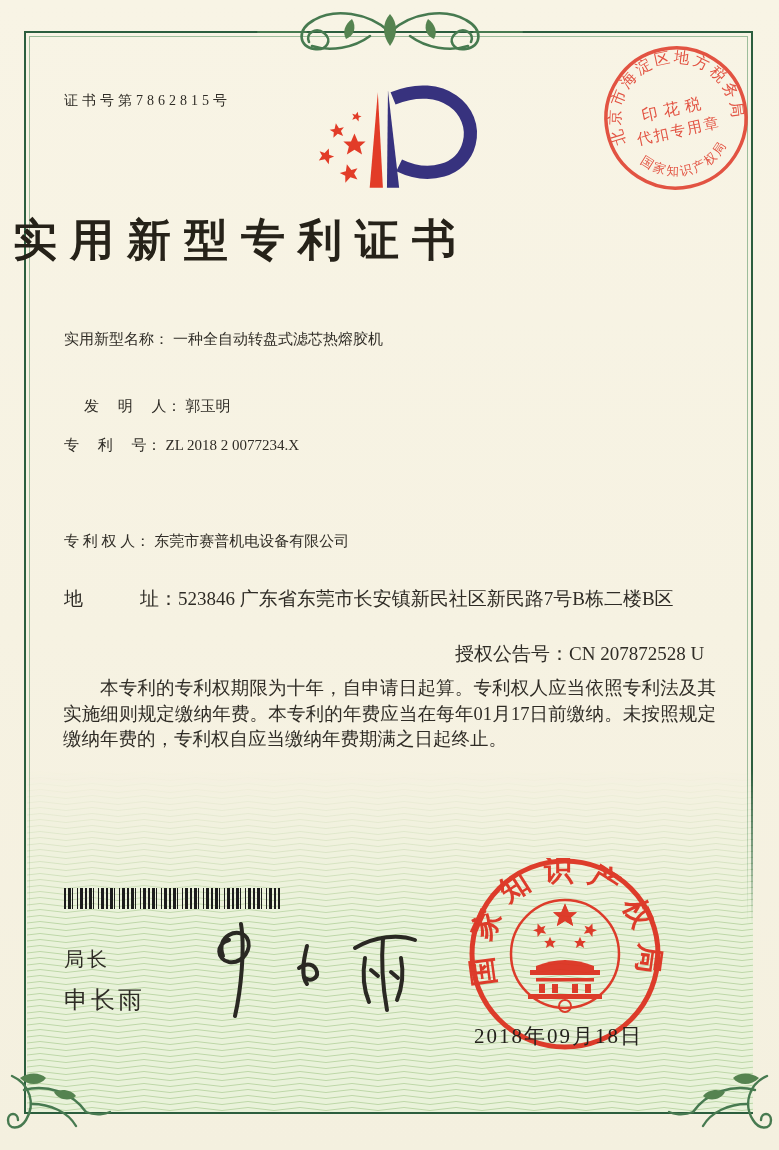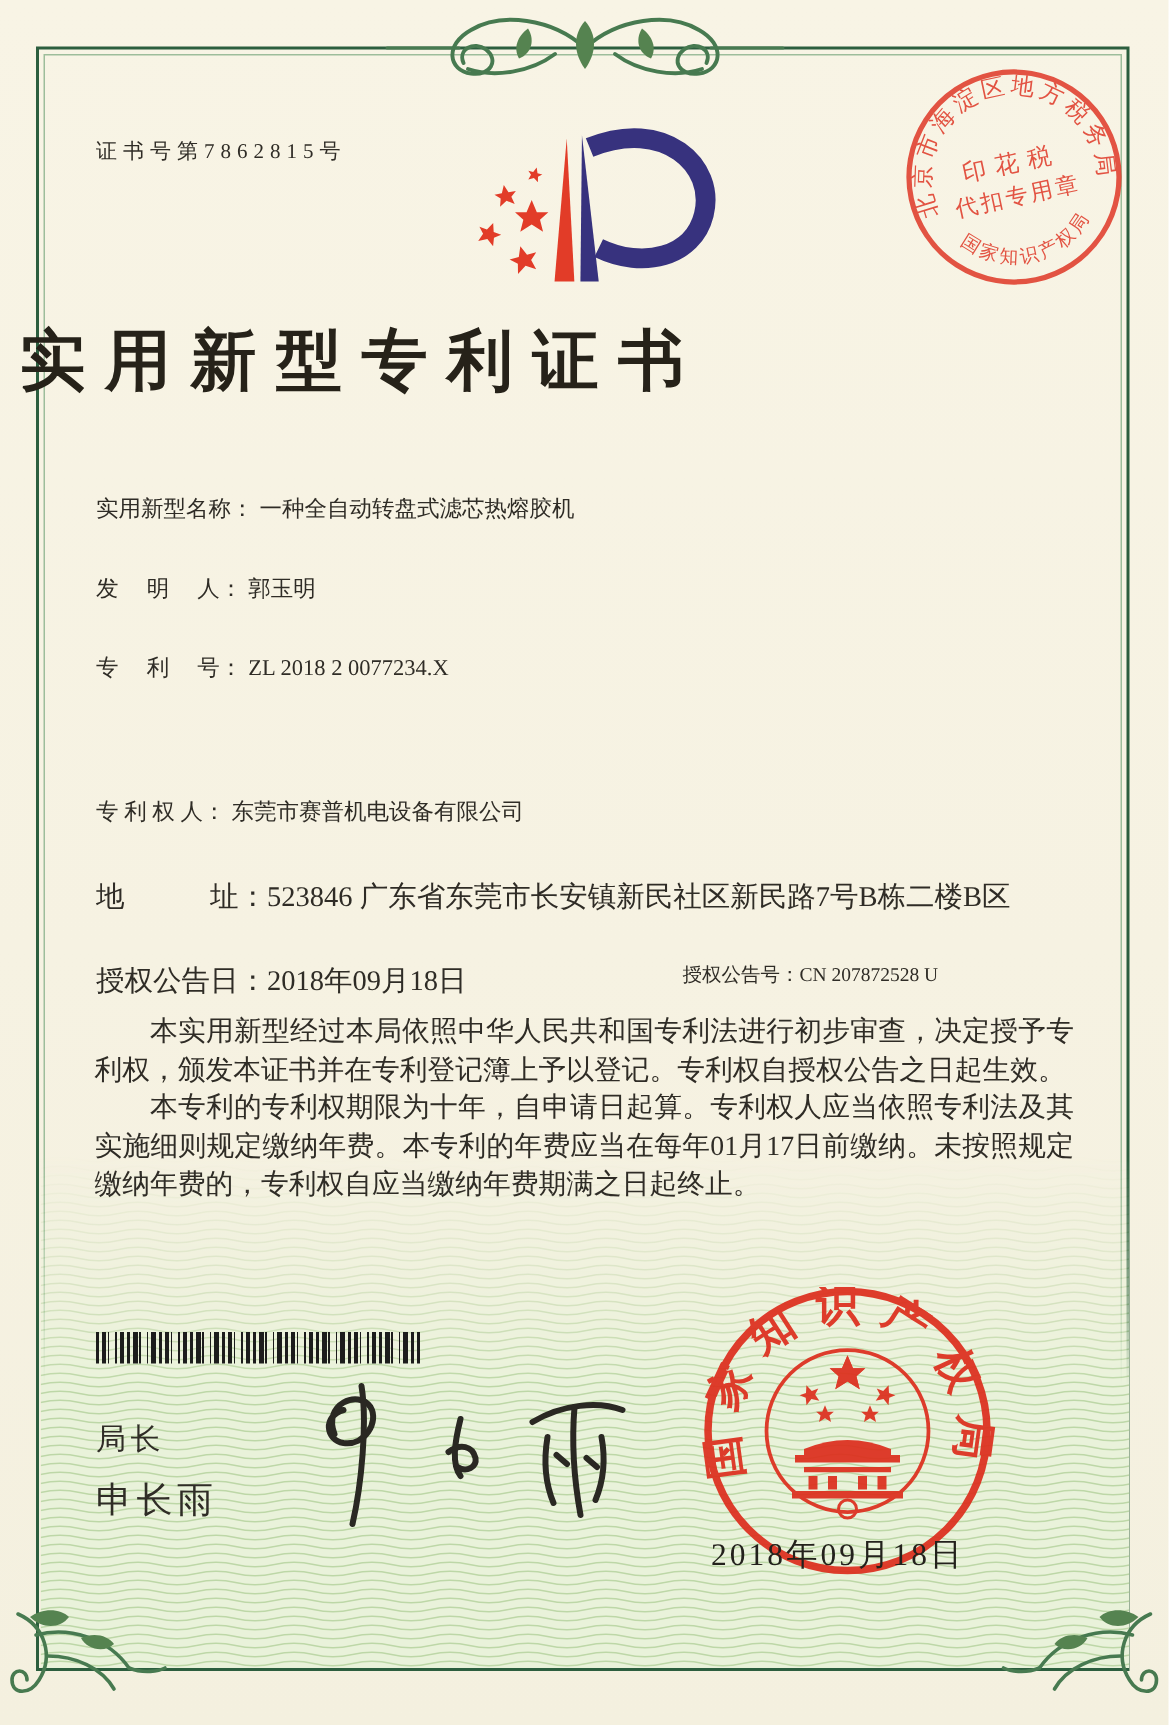--- a/index.html
+++ b/index.html
@@ -17,21 +17,21 @@
   .cert-no{position:absolute;left:64px;top:92px;font-size:14px;letter-spacing:4px;}
   .logo{position:absolute;left:285px;top:76px;}
   .tax-stamp{position:absolute;left:598px;top:40px;transform:rotate(-12deg);opacity:.9;}
   .title{position:absolute;top:211px;left:0;width:100%;
     font-size:44px;font-weight:600;letter-spacing:13px;text-indent:13px;color:#262219;}
   .row{position:absolute;left:64px;font-size:15px;white-space:nowrap;}
   .row .lbl{margin-right:4px;}
   .addr{position:absolute;left:64px;top:585px;width:655px;font-size:19px;line-height:28px;
     white-space:normal;padding-left:30px;text-indent:-30px;}
   .grant-left{position:absolute;left:64px;top:641px;font-size:19px;white-space:nowrap;}
-  .grant-right{position:absolute;left:455px;top:641px;font-size:13px;white-space:nowrap;}
+  .grant-right{position:absolute;left:455px;top:641px;font-size:19px;white-space:nowrap;}
   .paras{position:absolute;left:63px;top:676px;width:653px;}
   .paras p{margin:0;text-indent:2em;font-size:18.5px;line-height:25.5px;text-align:justify;color:#2f2c26;}
   .barcode{position:absolute;left:64px;top:888px;width:216px;height:21px;
     background:repeating-linear-gradient(90deg,
       #1c1c1c 0 2px,transparent 2px 4px,#1c1c1c 4px 7px,transparent 7px 8px,
       #1c1c1c 8px 9px,transparent 9px 13px,#1c1c1c 13px 14px,transparent 14px 16px,
       #1c1c1c 16px 19px,transparent 19px 21px);}
   .signer-title{position:absolute;left:64px;top:946px;font-size:20px;letter-spacing:3px;}
   .signer-name{position:absolute;left:64px;top:984px;font-size:24px;letter-spacing:3px;}
   .signature{position:absolute;left:195px;top:918px;}
@@ -140,43 +140,39 @@
       <text x="78" y="74" font-size="16" letter-spacing="6" text-anchor="middle" stroke="none" font-family="'Liberation Serif','DejaVu Serif',serif">印花税</text>
       <text x="78" y="96" font-size="15" letter-spacing="2" text-anchor="middle" stroke="none" font-family="'Liberation Serif','DejaVu Serif',serif">代扣专用章</text>
     </g>
   </svg>
 
   <div class="title">实用新型专利证书</div>
 
   <div class="row" style="top:330px;">
     <span class="lbl">实用新型名称：</span><span>一种全自动转盘式滤芯热熔胶机</span>
   </div>
-  <div class="row" style="top:383px;">
+  <div class="row" style="top:397px;margin-left:20px;">
     <span class="lbl">发　 明　 人：</span><span>郭玉明</span>
   </div>
   <div class="row" style="top:436px;">
     <span class="lbl">专　 利　 号：</span><span>ZL 2018 2 0077234.X</span>
   </div>
   <div class="row" style="top:532px;">
     <span class="lbl">专 利 权 人：</span><span>东莞市赛普机电设备有限公司</span>
   </div>
 
   <div class="addr">
     <span class="lbl">地　　　址：</span><span>523846 广东省东莞市长安镇新民社区新民路7号B栋二楼B区</span>
   </div>
 
-  <div class="grant-left">
-    <span class="lbl">授权公告日：</span><span>2018年09月18日</span>
-  </div>
   <div class="grant-right">
     <span class="lbl">授权公告号：</span><span>CN 207872528 U</span>
   </div>
 
   <div class="paras">
-    <p>本实用新型经过本局依照中华人民共和国专利法进行初步审查，决定授予专利权，颁发本证书并在专利登记簿上予以登记。专利权自授权公告之日起生效。</p>
     <p>本专利的专利权期限为十年，自申请日起算。专利权人应当依照专利法及其实施细则规定缴纳年费。本专利的年费应当在每年01月17日前缴纳。未按照规定缴纳年费的，专利权自应当缴纳年费期满之日起终止。</p>
   </div>
 
   <div class="barcode"></div>
 
   <div class="signer-title">局长</div>
   <div class="signer-name">申长雨</div>
 
   <svg class="signature" width="240" height="110">
     <g stroke="#2a2823" stroke-width="4" fill="none" stroke-linecap="round" stroke-linejoin="round">

